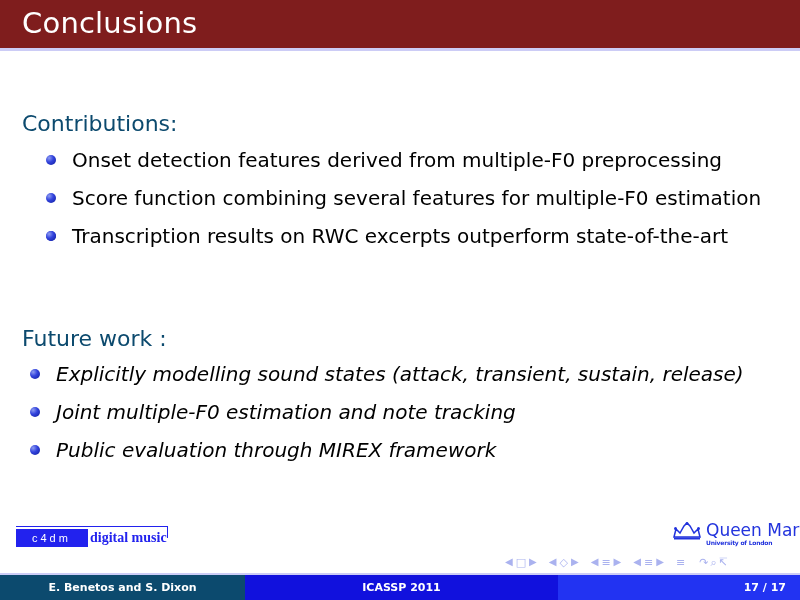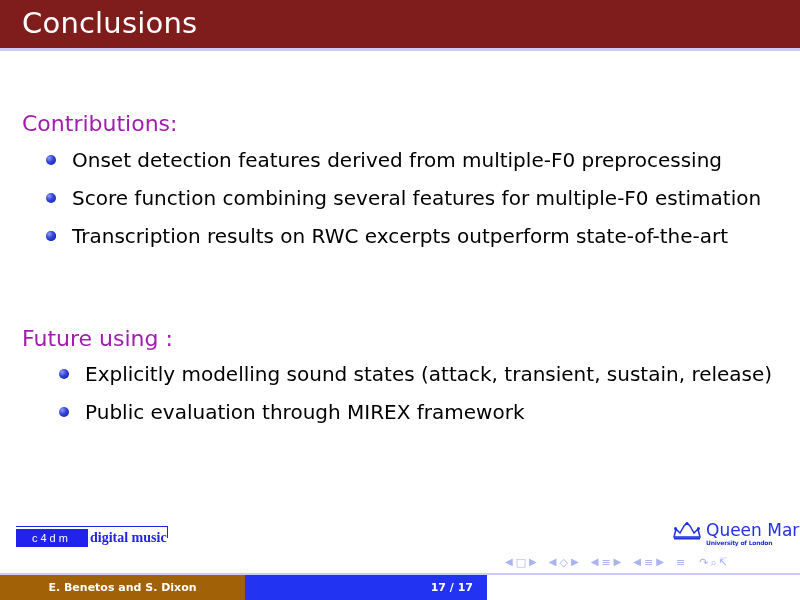--- a/index.html
+++ b/index.html
@@ -47,42 +47,42 @@
   #content {
     position: absolute;
     left: 0;
     top: 54px;
     width: 800px;
     height: 440px;
   }
 
   .section-heading {
     font-size: 22px;
-    color: #a21caf;
+    color: #0c4a6e;
     white-space: nowrap;
   }
   #contributions-heading {
     position: absolute;
     left: 22px;
     top: 57px;
   }
   #future-heading {
     position: absolute;
     left: 22px;
     top: 272px;
   }
 
   ul.bullet-list {
     list-style: none;
     margin: 0;
     padding: 0;
     position: absolute;
   }
   #contributions-list { left: 44px; top: 94px; }
-  #future-list        { left: 57px; top: 308px; }
+  #future-list        { left: 28px; top: 308px; font-style: italic; }
 
   ul.bullet-list li {
     position: relative;
     padding-left: 28px;
     margin: 0 0 14px 0;
     font-size: 20px;
     line-height: 24px;
     color: #000000;
     white-space: nowrap;
   }
@@ -238,21 +238,21 @@
     height: 25px;
     display: flex;
     align-items: center;
     justify-content: center;
     color: #ffffff;
     font-size: 11px;
     font-weight: bold;
     white-space: nowrap;
     box-sizing: border-box;
   }
-  #footer-author  { width: 245px; background: #a16207; }
+  #footer-author  { width: 245px; background: #0c4a6e; }
   #footer-event   { width: 313px; background: #1111dd; }
   #footer-page    { width: 242px; background: #2233f2; justify-content: flex-end; padding-right: 14px; padding-left: 28px; }
 </style>
 </head>
 <body>
 
 <div id="title-bar">
   <div id="title-text">Conclusions</div>
 </div>
 <div id="title-underline"></div>
@@ -272,26 +272,30 @@
     </li>
     <li>
       <span class="bullet-ball"></span>
     </li>
     <li>
       <span class="bullet-ball"></span>
       <span>Transcription results on RWC excerpts outperform state-of-the-art</span>
     </li>
   </ul>
 
-  <div id="future-heading" class="section-heading">Future using :</div>
+  <div id="future-heading" class="section-heading">Future work :</div>
 
   <ul id="future-list" class="bullet-list">
     <li>
       <span class="bullet-ball"></span>
       <span>Explicitly modelling sound states (attack, transient, sustain, release)</span>
+    </li>
+    <li>
+      <span class="bullet-ball"></span>
+      <span>Joint multiple-F0 estimation and note tracking</span>
     </li>
     <li>
       <span class="bullet-ball"></span>
       <span>Public evaluation through MIREX framework</span>
     </li>
   </ul>
 </div>
 
 <div id="logo-c4dm">
   <div id="c4dm-rule"></div>
@@ -336,14 +340,15 @@
   </div>
   <span class="nav-glyph nav-single">≡</span>
   <span class="nav-round">↷</span>
   <span class="nav-round">⌕</span>
   <span class="nav-round">↸</span>
 </div>
 
 <div id="footer-topline"></div>
 <div id="footer">
   <div id="footer-author" class="footer-cell">E. Benetos and S. Dixon</div>
+  <div id="footer-event" class="footer-cell">ICASSP 2011</div>
   <div id="footer-page" class="footer-cell">17 / 17</div>
 </div>
 
 </body></html>

